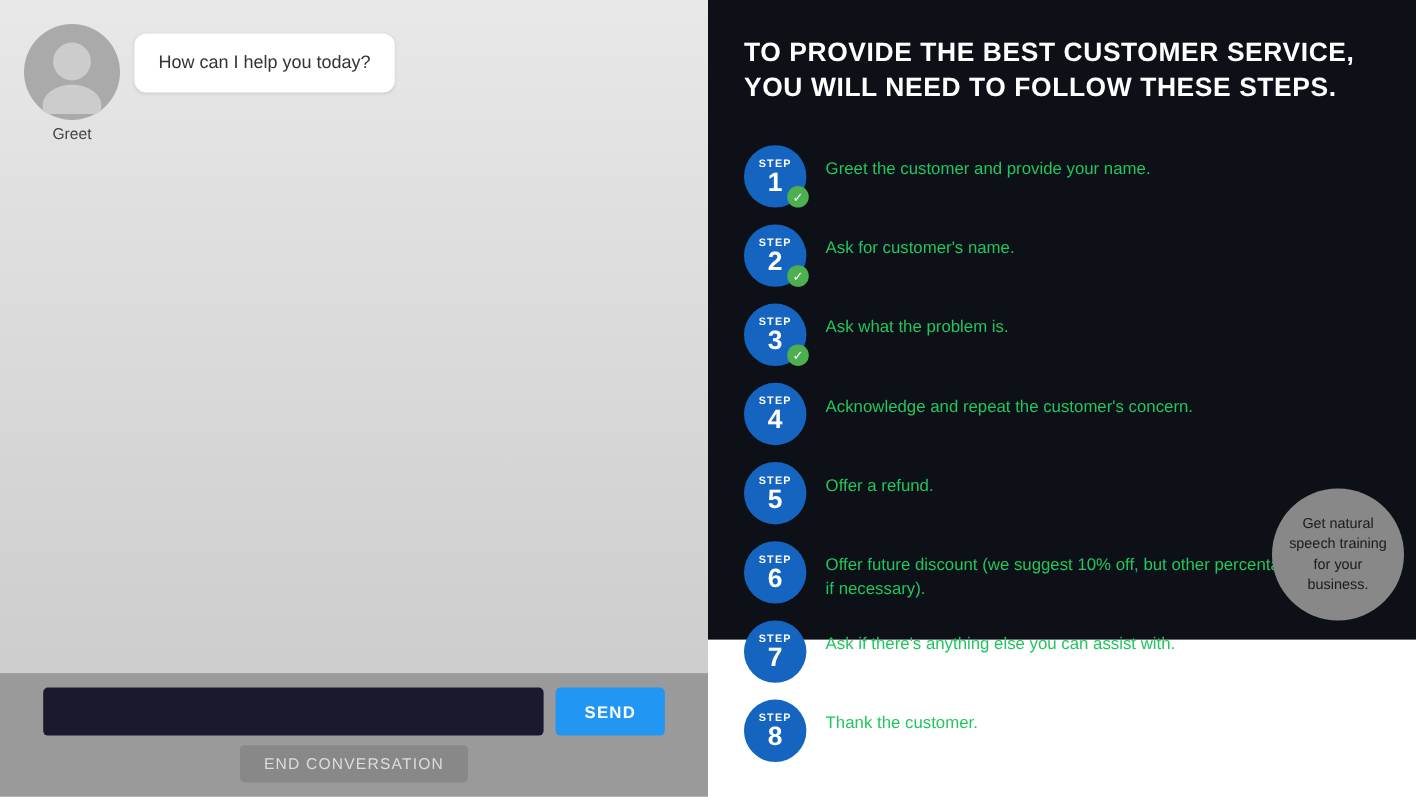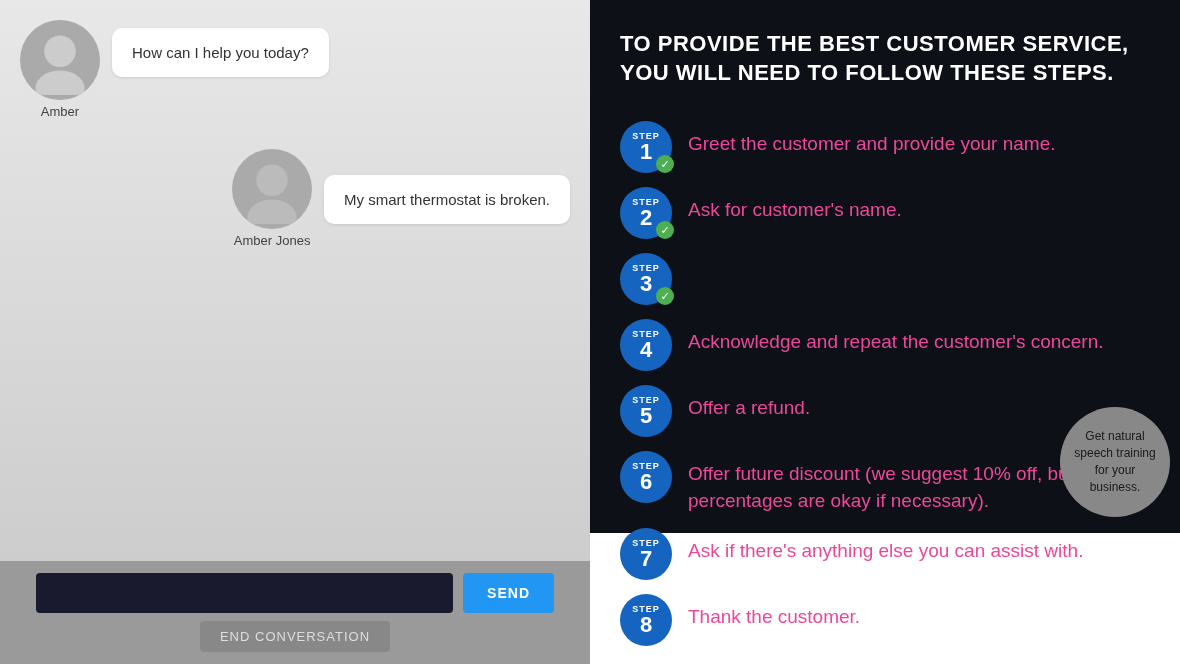--- a/index.html
+++ b/index.html
@@ -226,22 +226,22 @@
       border-radius: 50%;
       background: #4CAF50;
       display: flex;
       align-items: center;
       justify-content: center;
       font-size: 11px;
       color: white;
     }
 
     .step-text {
-      font-size: 19px;
-      color: #ec4899;
+      font-size: 14px;
+      color: #22c55e;
       padding-top: 10px;
       line-height: 1.4;
     }
 
     .branding-badge {
       position: absolute;
       bottom: 16px;
       right: 10px;
       background: #888;
       border-radius: 50%;
@@ -265,37 +265,25 @@
   <div class="chat-area">
 
     <div class="message-row left">
       <div class="avatar-container">
         <div class="avatar">
           <svg viewBox="0 0 80 80" xmlns="http://www.w3.org/2000/svg">
             <circle cx="40" cy="30" r="18" fill="#ccc"></circle>
             <ellipse cx="40" cy="72" rx="28" ry="20" fill="#ccc"></ellipse>
           </svg>
         </div>
-        <span class="avatar-label">Amber</span>
+        <span class="avatar-label">Greet</span>
       </div>
       <div class="message-bubble">How can I help you today?</div>
     </div>
 
-    <div class="message-row right">
-      <div class="message-bubble">My smart thermostat is broken.</div>
-      <div class="avatar-container">
-        <div class="avatar">
-          <svg viewBox="0 0 80 80" xmlns="http://www.w3.org/2000/svg">
-            <circle cx="40" cy="30" r="18" fill="#bbb"></circle>
-            <ellipse cx="40" cy="72" rx="28" ry="20" fill="#bbb"></ellipse>
-          </svg>
-        </div>
-        <span class="avatar-label">Amber Jones</span>
-      </div>
-    </div>
 
   </div>
 
   <div class="input-area">
     <div class="input-row">
       <input class="text-input" type="text" placeholder="" style="">
       <button class="send-button">SEND</button>
     </div>
     <button class="end-conversation-button">END CONVERSATION</button>
   </div>
@@ -330,20 +318,21 @@
       <div class="step-text">Ask for customer's name.</div>
     </div>
       <div class="step-item">
       <div class="step-badge-container">
         <div class="step-badge">
           <span class="step-label">STEP</span>
           <span class="step-number">3</span>
         </div>
         <div class="check-badge">✓</div>
       </div>
+      <div class="step-text">Ask what the problem is.</div>
     </div>
       <div class="step-item">
       <div class="step-badge-container">
         <div class="step-badge">
           <span class="step-label">STEP</span>
           <span class="step-number">4</span>
         </div>
 
       </div>
       <div class="step-text">Acknowledge and repeat the customer's concern.</div>

